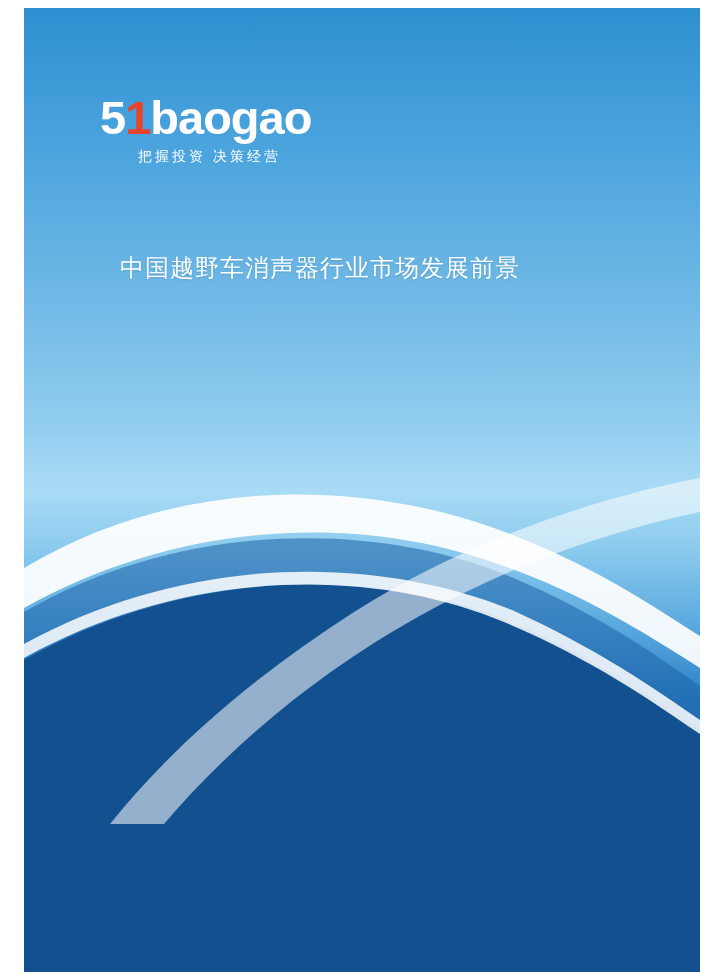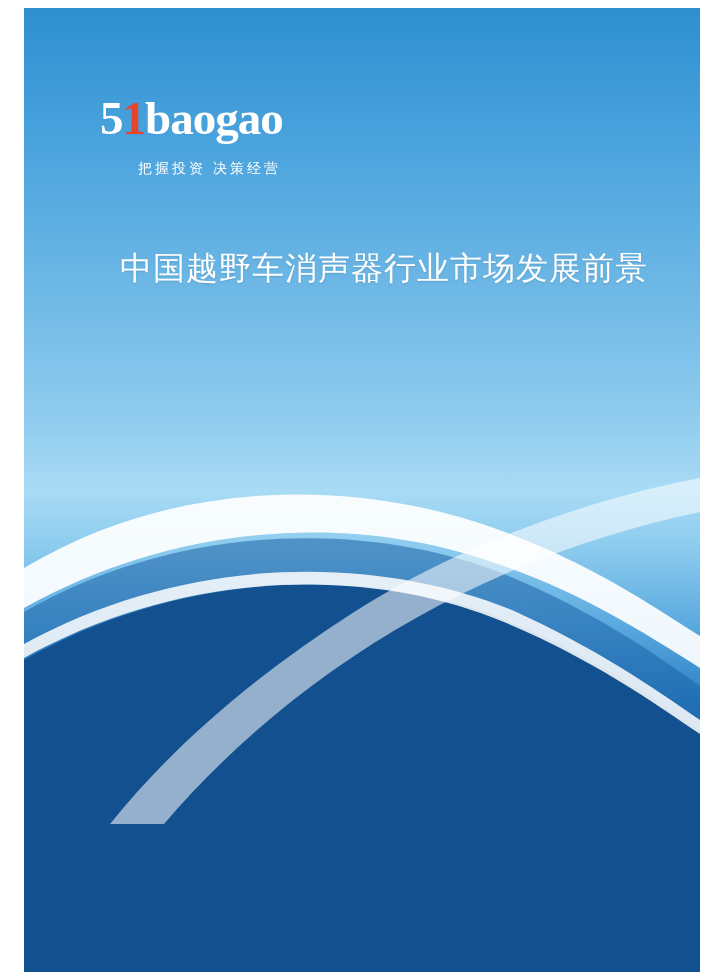--- a/index.html
+++ b/index.html
@@ -63,48 +63,48 @@
 
   
   .logo {
     position: absolute;
     left: 76px;
     top: 84px;
     width: 300px;
     height: 90px;
   }
   .logo-main {
-    font-family: Liberation Serif, serif;
+    font-family: Liberation Sans, sans-serif;
     font-size: 47px;
     font-weight: bold;
     letter-spacing: -1px;
     line-height: 52px;
     white-space: nowrap;
   }
   .logo-5 { color: #ffffff; }
   .logo-1 { color: #e8442a; }
   .logo-word { color: #ffffff; }
   .logo-sub {
-    margin-top: 16px;
+    margin-top: 4px;
     margin-left: 38px;
     font-family: "Liberation Sans", sans-serif;
     font-size: 14px;
     letter-spacing: 3px;
     color: #ffffff;
     white-space: nowrap;
   }
 
   
   .title {
     position: absolute;
     left: 96px;
     top: 236px;
     width: 500px;
     font-family: "DejaVu Sans", sans-serif;
-    font-size: 32px;
+    font-size: 24px;
     line-height: 48px;
     color: #ffffff;
     letter-spacing: 1px;
     font-weight: normal;
     text-shadow: 0 1px 2px rgba(0,0,0,0.12);
   }
   .title-line { display: block; white-space: nowrap; }
 </style>
 </head>
 <body>

